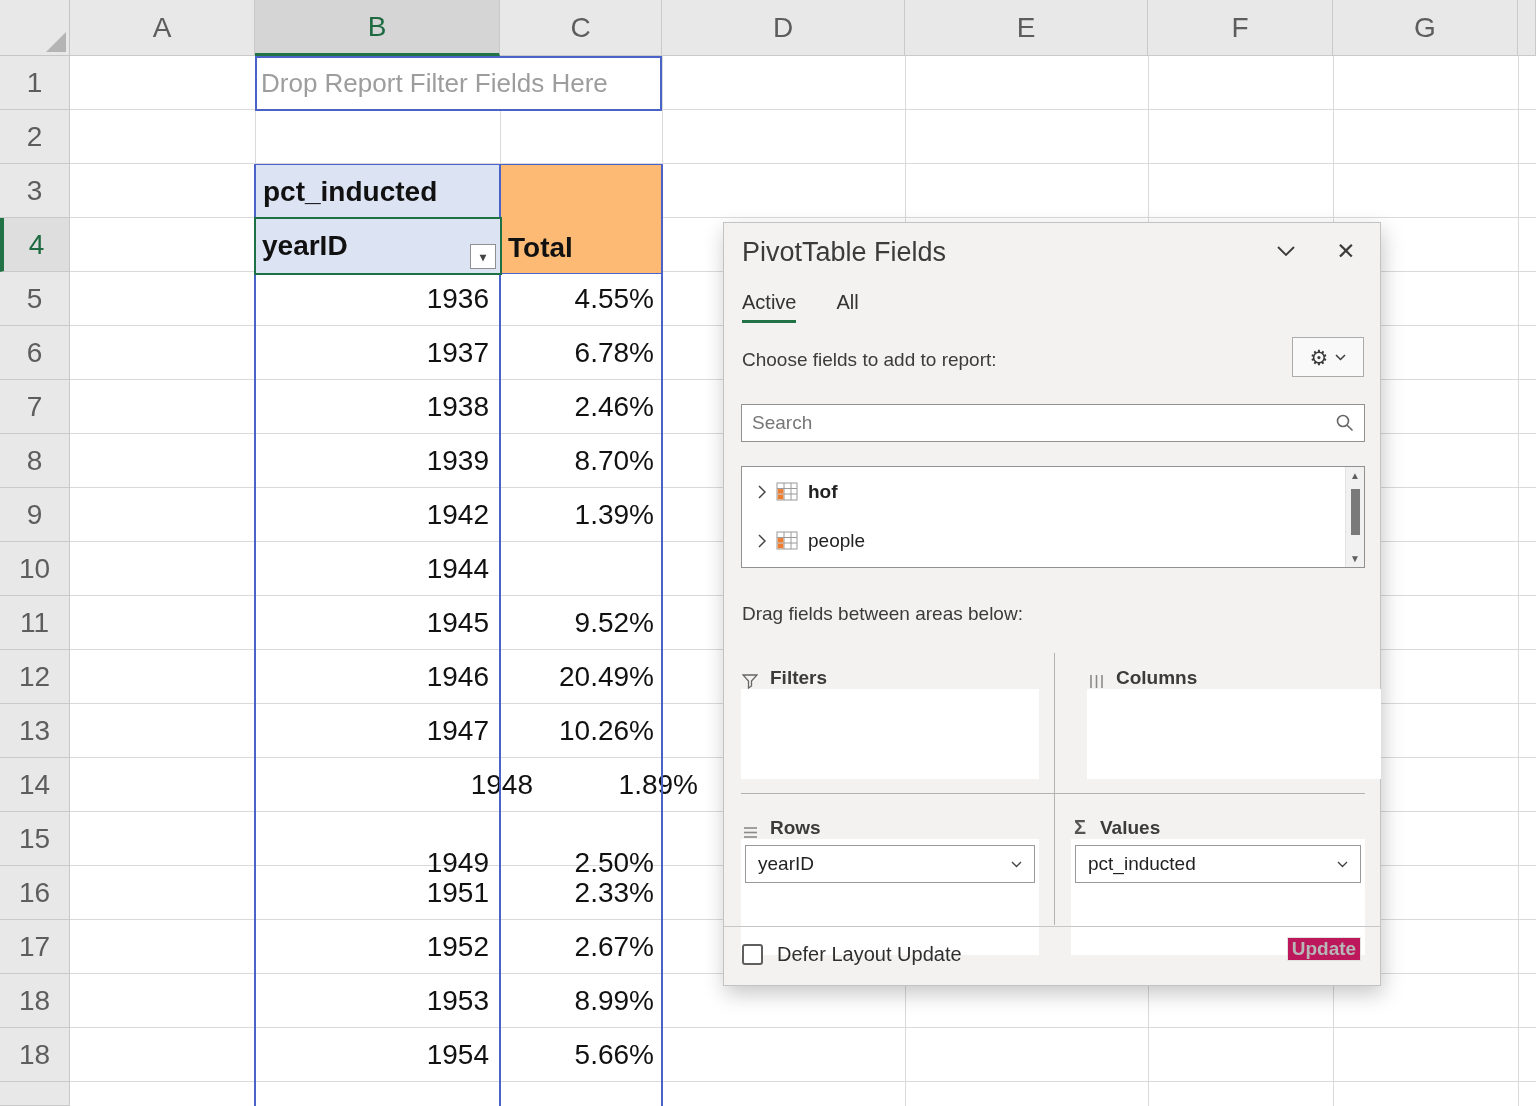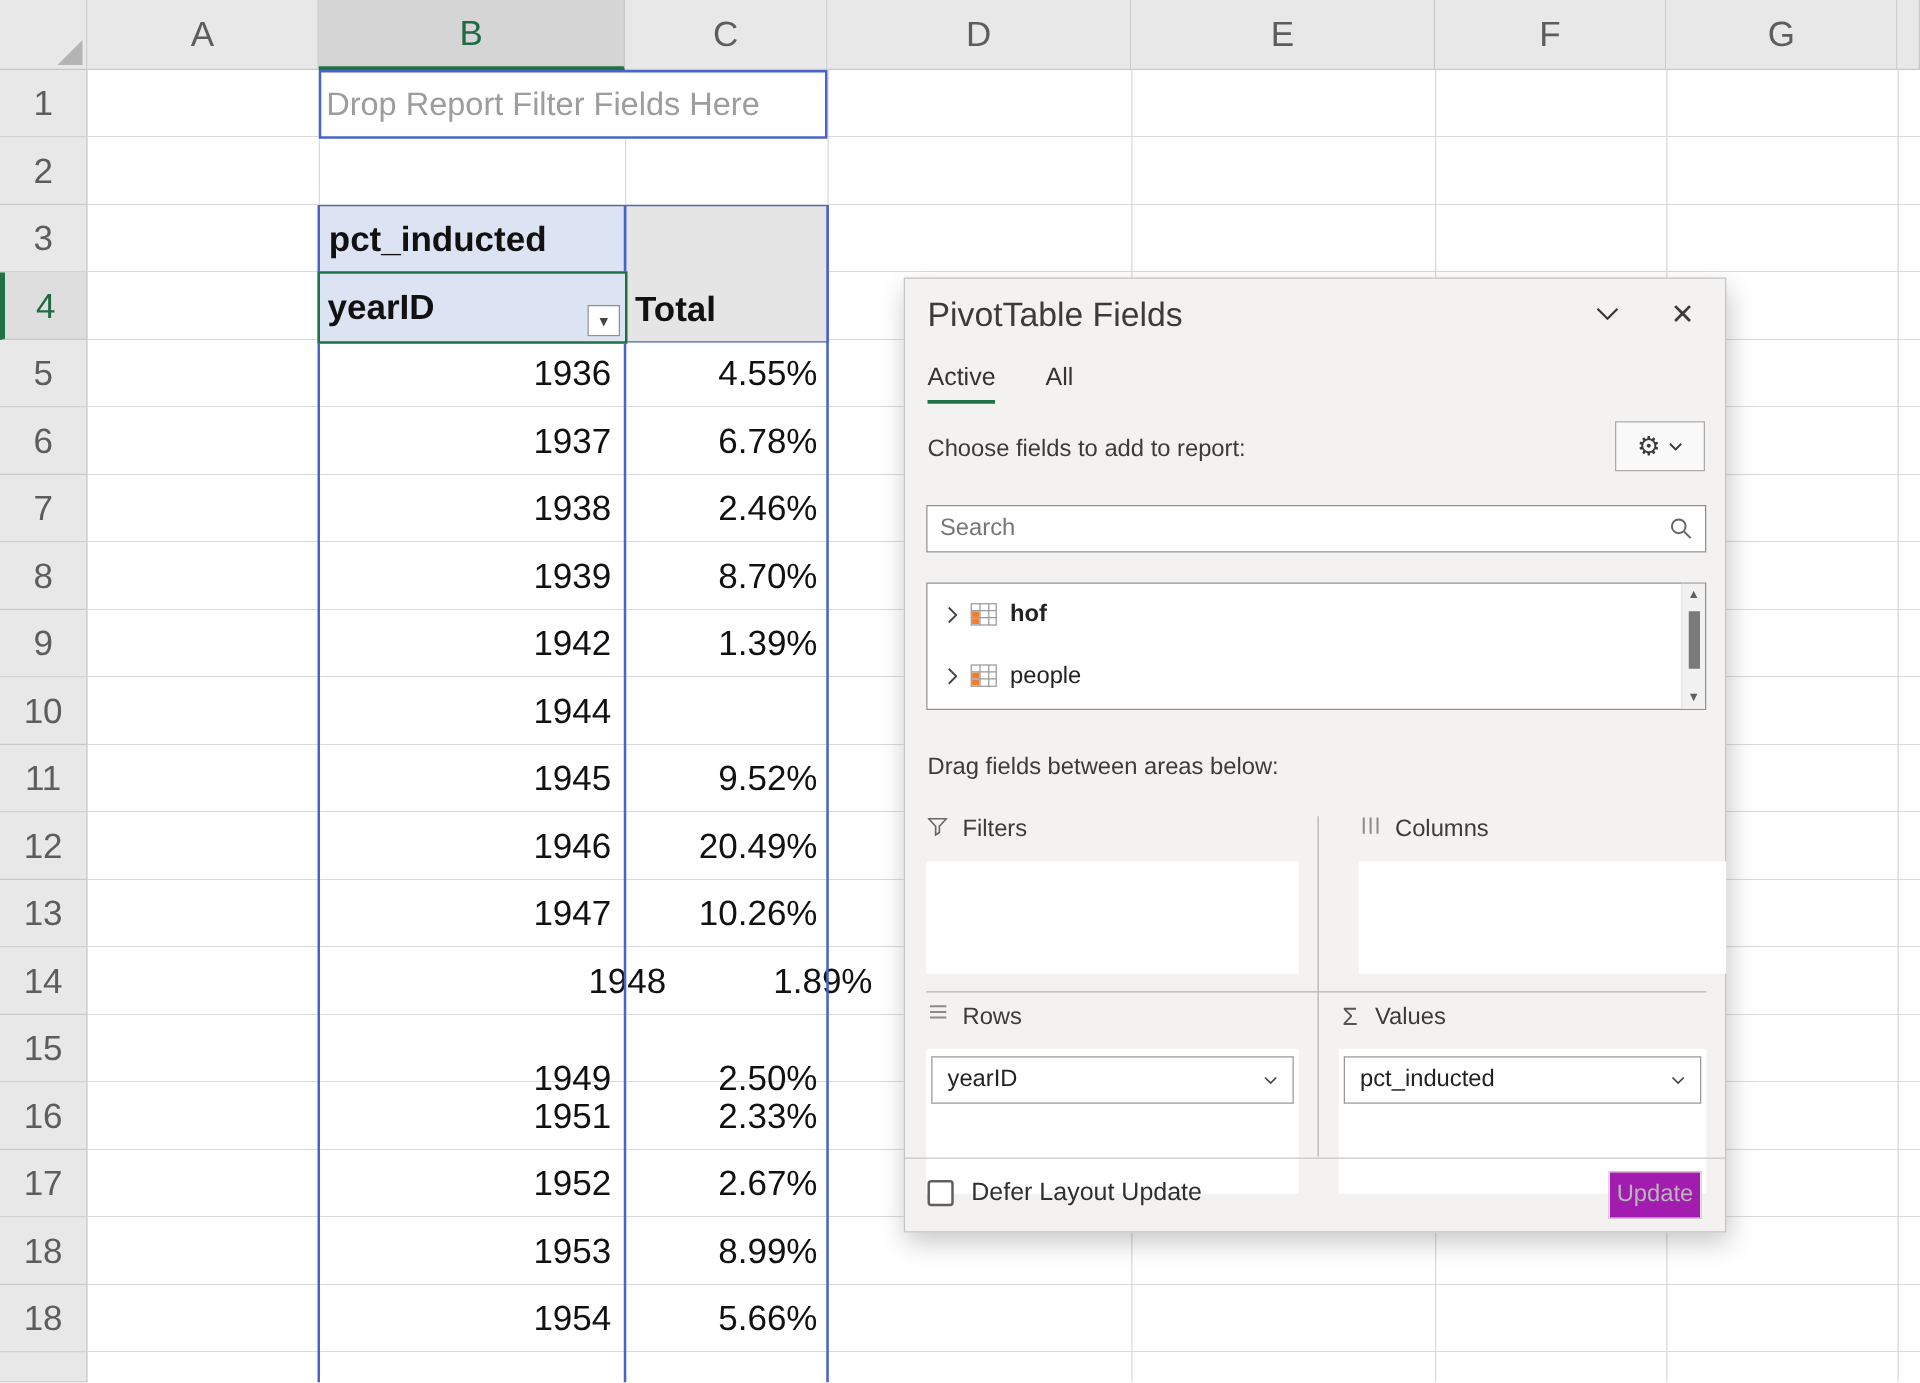--- a/index.html
+++ b/index.html
@@ -26,21 +26,21 @@
     background:repeating-linear-gradient(to bottom,transparent 0 53px,#dadada 53px 54px);}
   .vline{position:absolute;top:56px;bottom:0;width:1px;background:#dadada;z-index:1;}
 
   
   .banner{position:absolute;left:255px;top:56px;width:407px;height:55px;background:#fff;
     border:2px solid #4a63c8;box-sizing:border-box;display:flex;align-items:center;
     padding-left:4px;font-size:26px;color:#9d9d9d;z-index:3;white-space:nowrap;overflow:hidden;}
   .hdrB{position:absolute;left:255px;top:164px;width:245px;height:55px;background:#dce3f2;
     border:1px solid #4a63c8;border-right:none;box-sizing:border-box;display:flex;align-items:center;
     padding-left:7px;font-size:28px;font-weight:bold;color:#111;z-index:3;}
-  .hdrC{position:absolute;left:500px;top:164px;width:163px;height:110px;background:#e5e5e5;
+  .hdrC{position:absolute;left:500px;top:164px;width:163px;height:110px;background:#fdba74;
     border:1px solid #4a63c8;box-sizing:border-box;display:flex;align-items:flex-end;
     padding:0 0 9px 7px;font-size:28px;font-weight:bold;color:#111;z-index:3;}
   .cellB4{position:absolute;left:254px;top:217px;width:248px;height:58px;background:#dce3f2;
     border:2px solid #1e7145;box-sizing:border-box;display:flex;align-items:center;
     padding-left:6px;font-size:28px;font-weight:bold;color:#111;z-index:5;}
   .filterbtn{position:absolute;right:4px;bottom:4px;width:26px;height:25px;background:#fff;
     border:1px solid #8f8f8f;box-sizing:border-box;display:flex;align-items:center;justify-content:center;
     font-size:12px;color:#444;cursor:pointer;}
   .pd-row{position:absolute;left:255px;height:54px;display:flex;z-index:3;}
   .pd-year{width:245px;text-align:right;padding-right:11px;font-size:28px;line-height:54px;
@@ -84,36 +84,36 @@
   .f-thumb{position:absolute;left:5px;top:22px;width:9px;height:46px;background:#7a7a7a;cursor:pointer;}
   .p-drag{position:absolute;left:18px;top:380px;font-size:19px;color:#3b3b3b;}
   .p-areas{position:absolute;left:17px;top:430px;width:624px;height:272px;}
   .a-vdiv{position:absolute;left:313px;top:0;bottom:0;width:1px;background:#b3b3b3;}
   .a-hdiv{position:absolute;left:0;right:0;top:140px;height:1px;background:#b3b3b3;}
   .quad{position:absolute;}
   .q-filters{left:0;top:0;width:298px;}
   .q-columns{left:330px;top:0;width:294px;margin-left:16px;}
   .q-rows{left:0;top:150px;width:298px;}
   .q-values{left:330px;top:150px;width:294px;}
-  .q-head{height:36px;display:flex;align-items:flex-start;gap:11px;font-size:19px;color:#3b3b3b;}
+  .q-head{height:36px;display:flex;align-items:flex-end;gap:11px;font-size:19px;color:#3b3b3b;font-weight:bold;}
   .q-icon{width:18px;display:flex;align-items:center;justify-content:center;}
   .sigma{font-size:20px;color:#555;}
   .q-zone{background:#fff;height:90px;}
   .q-zone.tall{height:116px;padding:6px 4px 0 4px;box-sizing:border-box;}
   .chip{height:38px;background:#fff;border:1px solid #999;box-sizing:border-box;
     display:flex;align-items:center;justify-content:space-between;padding:0 12px;
     font-size:19px;color:#222;cursor:pointer;}
   .p-bdiv{position:absolute;left:0;right:0;top:703px;height:1px;background:#c6c6c6;}
   .p-defer{position:absolute;left:18px;top:720px;display:flex;align-items:center;gap:14px;
     font-size:20px;color:#2f2f2f;}
   .cbx{width:21px;height:21px;border:2px solid #5f5f5f;border-radius:3px;background:#fff;
     box-sizing:border-box;cursor:pointer;}
-  .p-update{position:absolute;right:19px;top:714px;width:74px;height:38px;background:#a21caf;
+  .p-update{position:absolute;right:19px;top:714px;width:74px;height:24px;background:#be185d;
     border:1px solid #e3e2e1;box-sizing:border-box;display:flex;align-items:center;justify-content:center;
-    font-size:19px;color:#b7b7b7;}
+    font-size:19px;color:#b7b7b7;font-weight:bold;}
 </style>
 </head>
 <body>
 
 <div class="sheet">
   <div class="grid-bg"></div>
   <div id="vlines">
       <div class="vline" style="left: 255px;"></div>
       <div class="vline" style="left: 500px;"></div>
       <div class="vline" style="left: 662px;"></div>

